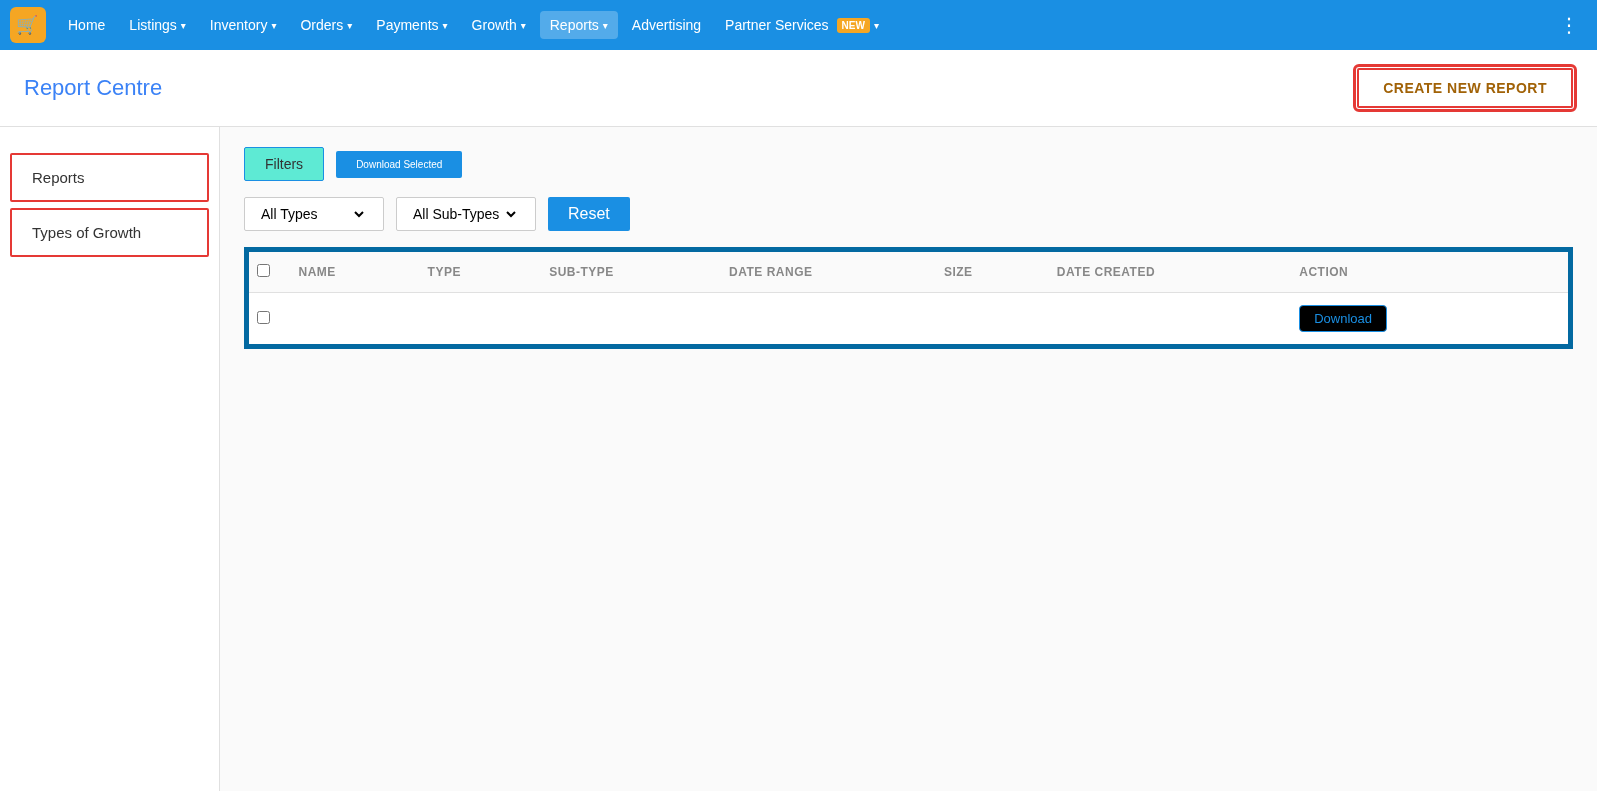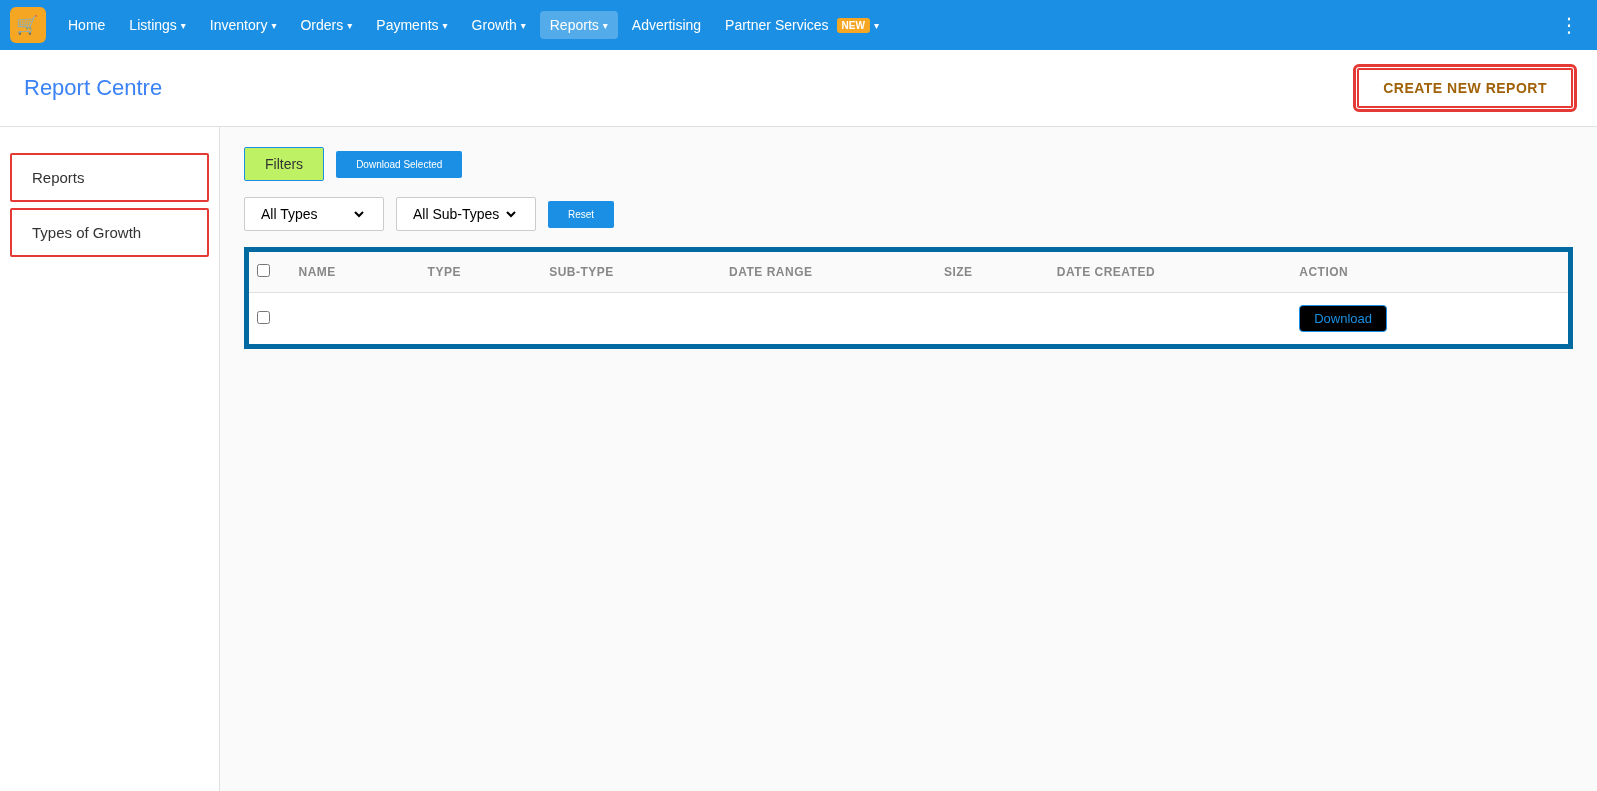--- a/index.html
+++ b/index.html
@@ -129,21 +129,21 @@
     }
 
     
     .toolbar {
       display: flex;
       align-items: center;
       gap: 12px;
       margin-bottom: 16px;
     }
     .filters-btn {
-      background: #bef264;
+      background: #5eead4;
       color: #333;
       border: 1px solid #1a8fe3;
       padding: 8px 20px;
       font-size: 14px;
       cursor: pointer;
       border-radius: 2px;
     }
     .download-selected-btn {
       background: #1a8fe3;
       color: white;
@@ -179,21 +179,21 @@
       font-size: 14px;
       background: transparent;
       cursor: pointer;
       min-width: 110px;
     }
     .reset-btn {
       background: #1a8fe3;
       color: white;
       border: none;
       padding: 8px 20px;
-      font-size: 10px;
+      font-size: 16px;
       cursor: pointer;
       border-radius: 2px;
     }
 
     
     .report-table {
       width: 100%;
       border-collapse: collapse;
       background: white;
       border: 5px solid #0369a1;

